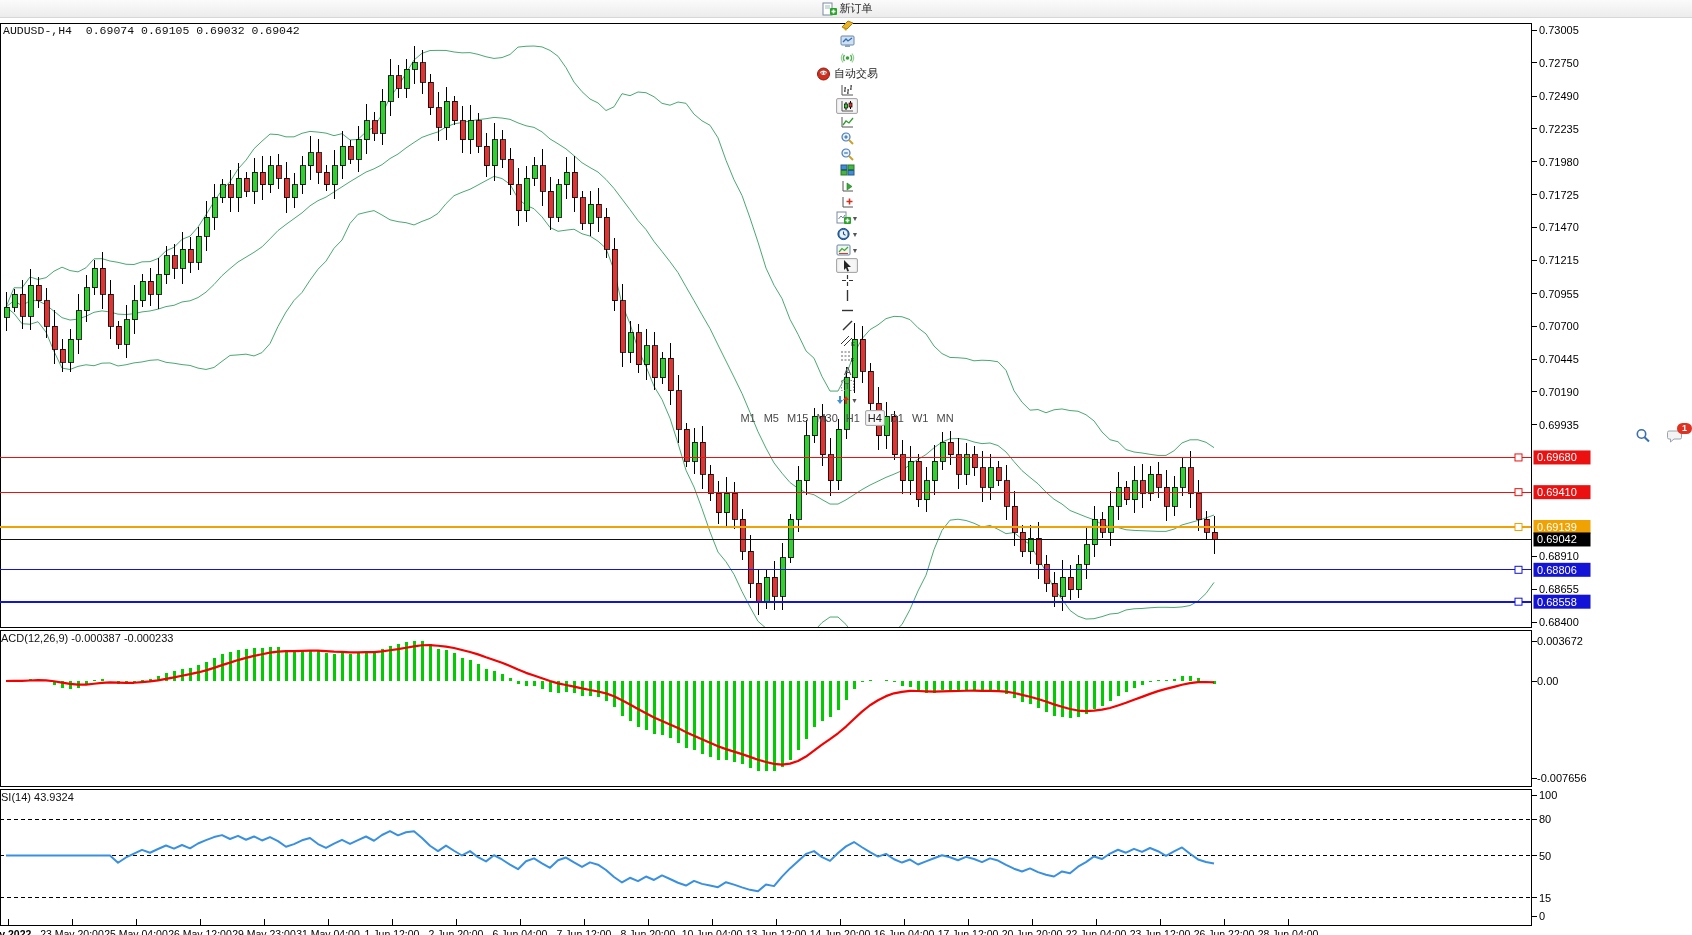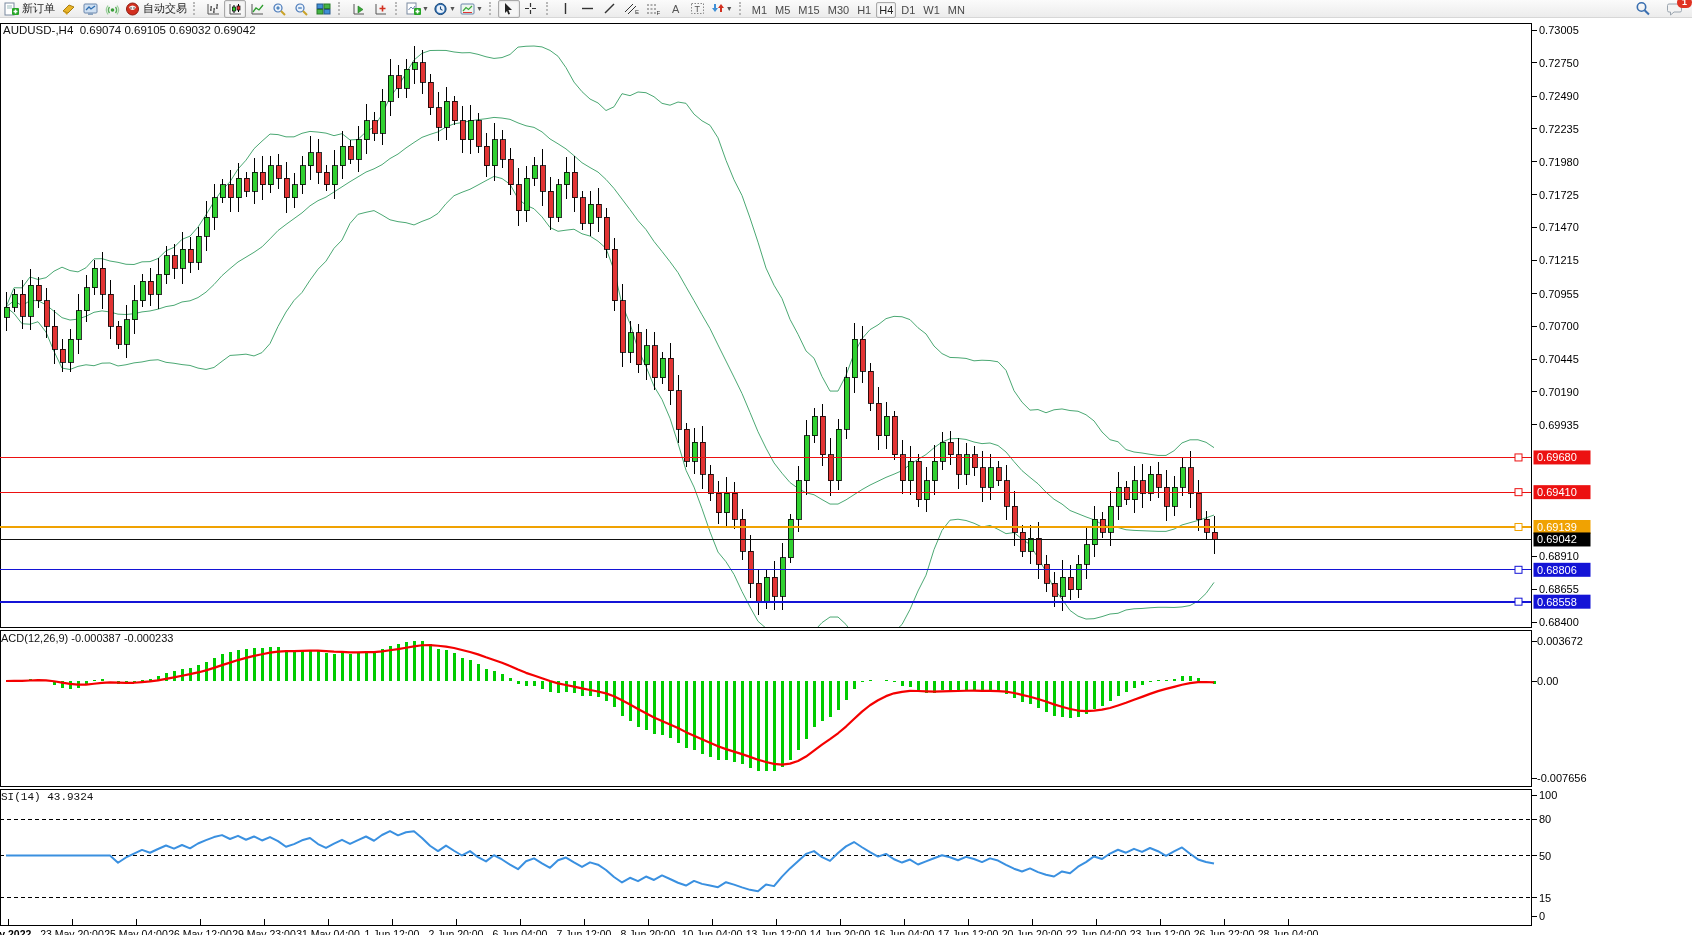--- a/index.html
+++ b/index.html
@@ -1,40 +1,40 @@
 <!DOCTYPE html>
 <html><head>
 <meta charset="utf-8">
 <style>
   html,body{margin:0;padding:0;background:#fff;}
   #app{position:relative;width:1692px;height:935px;overflow:hidden;background:#fff;
        font-family:"Liberation Sans",sans-serif;}
   
   .toolbar{position:absolute;left:0;top:0;width:1692px;height:18px;
     background:linear-gradient(#fbfbfb,#ececec);border-bottom:1px solid #d7d7d7;
-    display:flex;align-items:center;padding-left:2px;box-sizing:border-box;z-index:5;}
+    display:flex;align-items:center;padding-left:2px;box-sizing:border-box;z-index:5;flex-direction:column;}
   .tb{display:inline-flex;align-items:center;justify-content:center;height:16px;min-width:18px;
       padding:0 1px;border:1px solid transparent;border-radius:2px;}
   .tb.pressed{border-color:#a9a9a9;background:#f6f6f6;box-shadow:inset 0 0 2px #c8c8c8;}
   .tb-label{font-size:11px;color:#222;margin-left:3px;white-space:nowrap;}
   .grip{width:2px;height:13px;border-left:2px dotted #b8b8b8;margin:0 5px 0 4px;}
   .dar{font-size:7px;color:#555;margin-left:1px;}
   .tf{min-width:24px;text-align:left;font-size:11px;color:#4a4a4a;padding:1px 2px;margin:0 1px;
       border:1px solid transparent;border-radius:2px;}
   .tf.active{border-color:#aaa;background:#f8f8f8;box-shadow:inset 0 0 2px #ccc;color:#222;}
   .tb-right{margin-left:auto;display:flex;align-items:center;padding-right:6px;}
   .badge-wrap{position:relative;margin-left:10px;}
   .badge{position:absolute;top:-4px;right:-7px;background:#e03222;color:#fff;border-radius:8px;
          font-size:9px;line-height:11px;min-width:11px;text-align:center;padding:0 2px;font-weight:700;}
   
   #chart-svg{position:absolute;left:0;top:0;}
-  .chart-title{position:absolute;left:3px;top:24px;font-size:11.5px;color:#111;white-space:pre;z-index:2;}
+  .chart-title{position:absolute;left:3px;top:24px;font-size:11.5px;color:#111;white-space:pre;z-index:2;font-family:Liberation Mono, monospace;}
   .ind-label{position:absolute;left:1px;font-size:11px;color:#111;white-space:pre;z-index:2;}
   #macd-label{top:632px;}
-  #rsi-label{top:791px;font-family:Liberation Mono, monospace;}
+  #rsi-label{top:791px;}
   svg text{font-family:"Liberation Sans",sans-serif;}
 </style>
 </head>
 <body>
 
 <div id="app">
 
   <div class="toolbar">
     <span class="tb">
       <svg width="15" height="14" viewBox="0 0 15 14">

